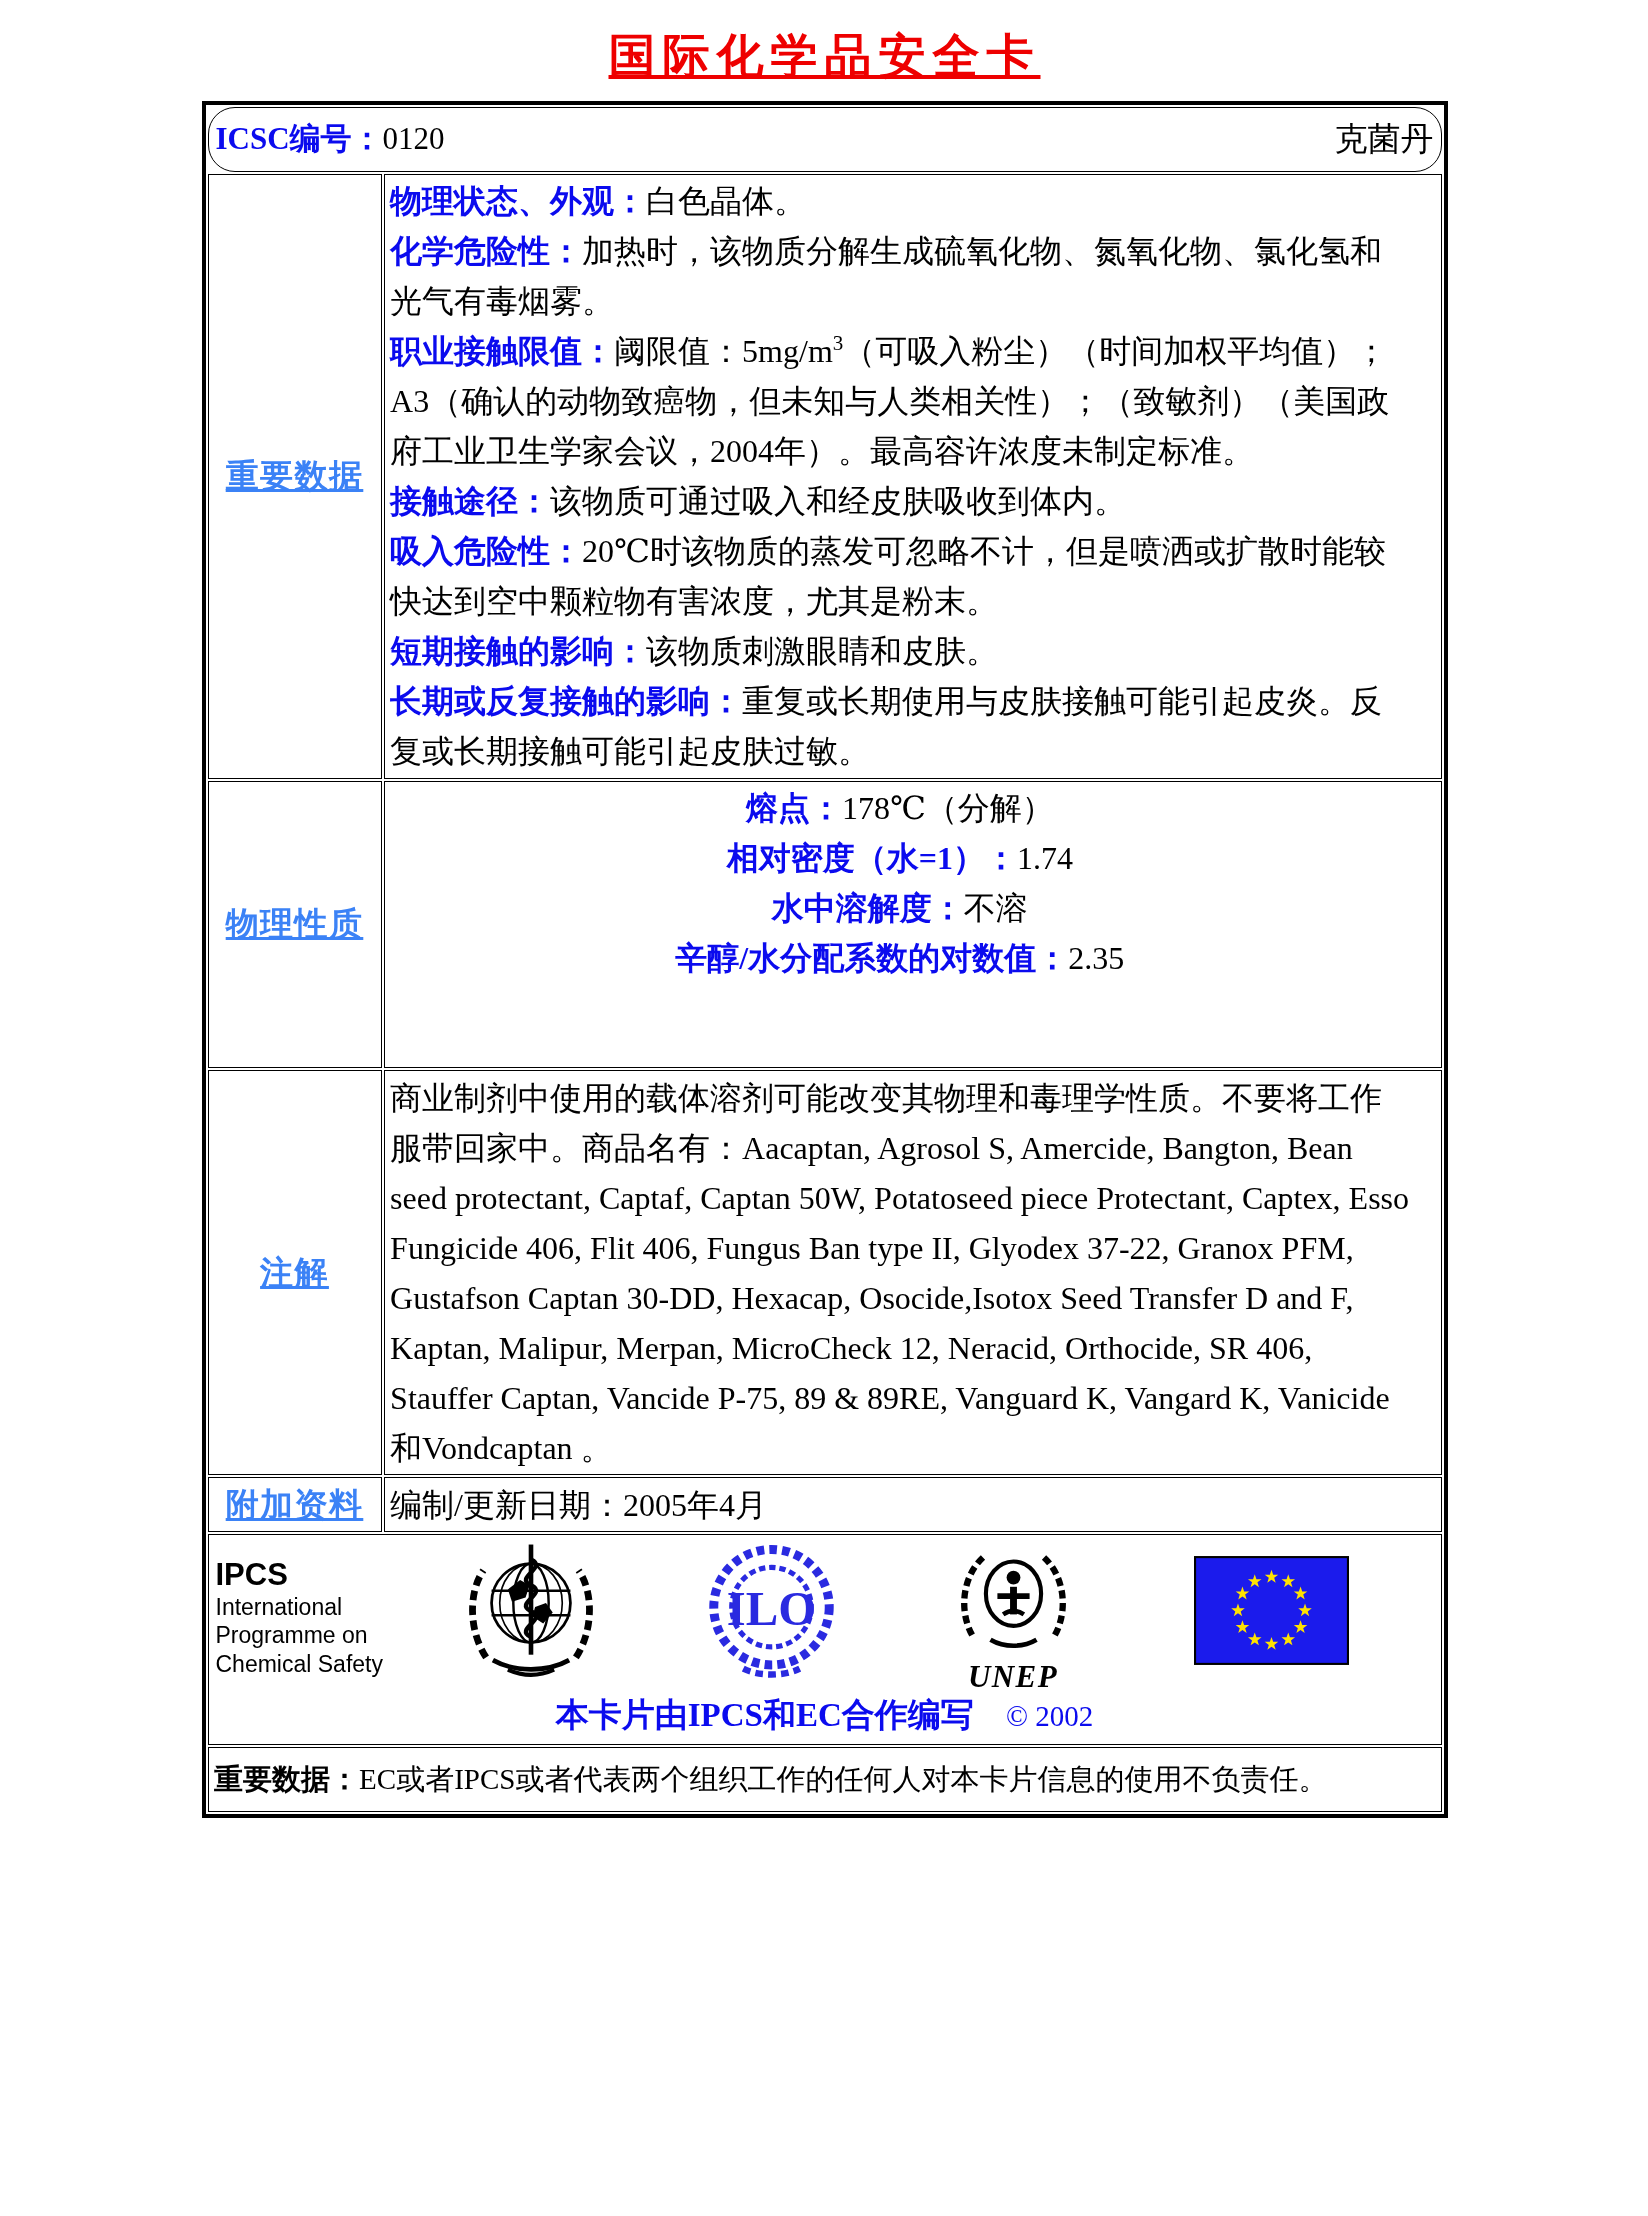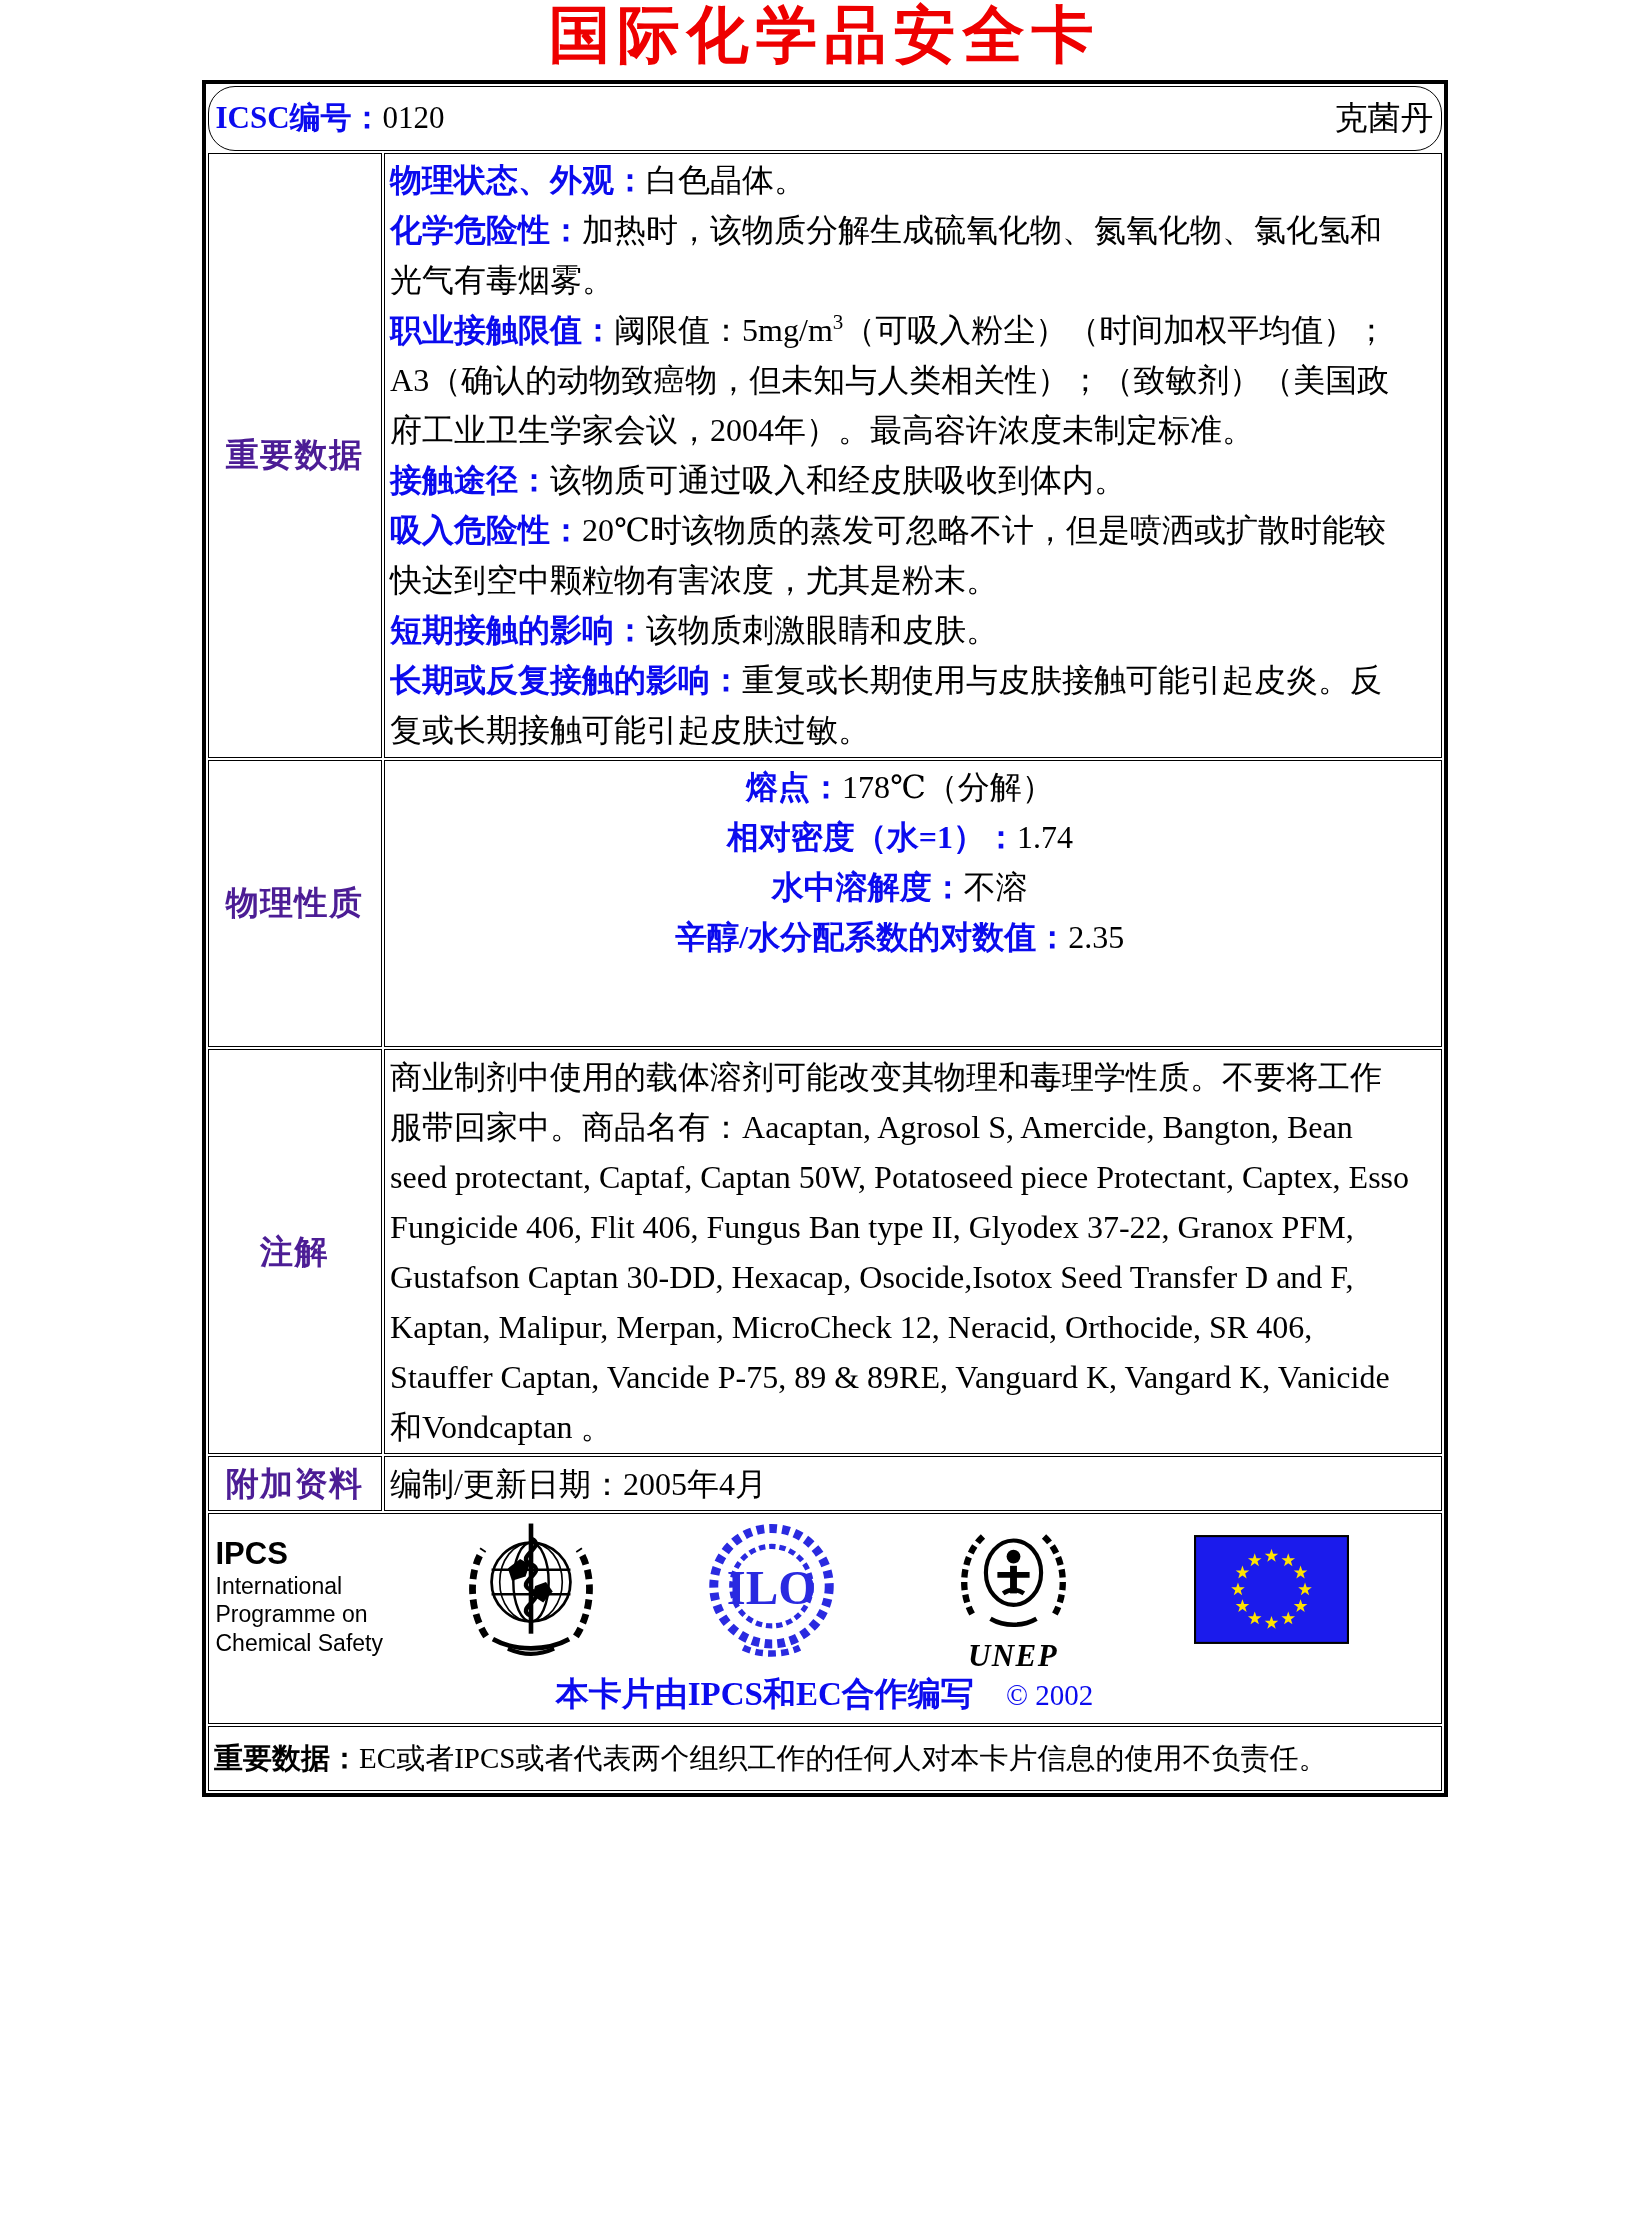--- a/index.html
+++ b/index.html
@@ -6,27 +6,28 @@
   .page {
     position: relative;
     width: 1649px;
     height: 2216px;
     background: #ffffff;
     font-family: "Liberation Serif", "DejaVu Serif", serif;
     color: #000000;
     overflow: hidden;
   }
   .title {
-    margin: 8px auto 0 auto;
+    margin: 29px auto 0 auto;
     text-align: center;
     color: #ee0000;
-    font-size: 62px;
+    font-size: 47px;
     font-weight: bold;
     letter-spacing: 7px;
     line-height: 54px;
+    text-decoration: underline;
   }
   table.card {
     margin: 18px auto 0 auto;
     width: 1241px;
     table-layout: fixed;
     border: 4.2px solid #000000;
     border-collapse: separate;
     border-spacing: 2.8px;
     background: #ffffff;
   }
@@ -45,25 +46,26 @@
     height: 60px;
     vertical-align: middle;
     font-size: 31px;
     padding: 1.4px 7px;
     border-radius: 27px;
   }
   .chem-name { float: right; font-size: 33px; }
   td.label-cell {
     vertical-align: middle;
     text-align: center;
-    color: #4c1d95;
+    color: #3b82f6;
     font-weight: bold;
     font-size: 33px;
     padding: 1.4px 2.8px;
     letter-spacing: 1.4px;
+    text-decoration: underline;
   }
   .lbl { color: #0b0bee; font-weight: bold; }
   sup.oel-sup { font-size: 21px; line-height: 0; vertical-align: super; }
   td.phys-cell  { height: 283px; text-align: center; }
   td.env-cell   { height: 97px; }
   td.add-cell   { height: 40px; vertical-align: middle; }
   td.logos-cell { height: 195px; vertical-align: top; padding: 9.7px 7px 4.2px 7px; }
   td.legal-cell { height: 60px; vertical-align: middle; font-size: 29px; line-height: 39px; }
   .legal-lbl { font-weight: bold; }
 

